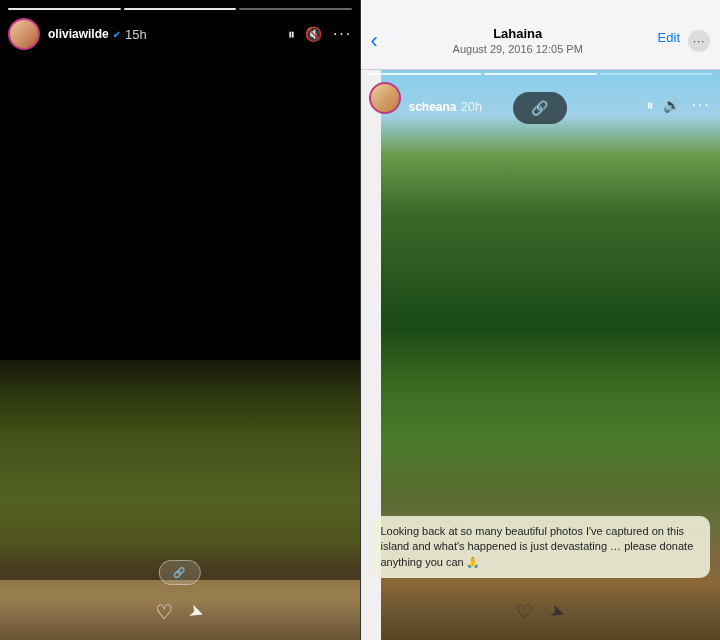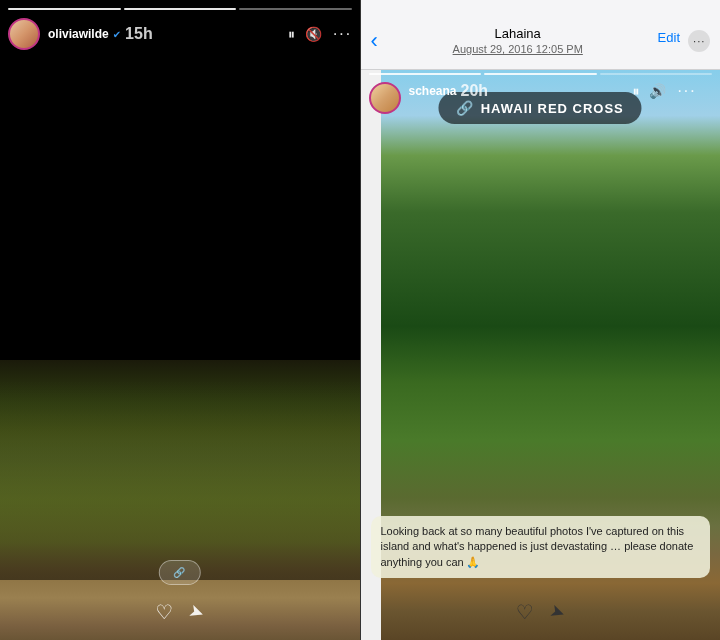--- a/index.html
+++ b/index.html
@@ -97,22 +97,21 @@
       font-weight: 600;
     }
 
     .verified-icon {
       color: #3897f0;
       font-size: 10px;
     }
 
     .time-ago {
       color: rgba(255,255,255,0.8);
-      font-size: 16px;
-      font-weight: bold;
+      font-size: 13px;
     }
 
     .header-controls {
       display: flex;
       align-items: center;
       gap: 10px;
       margin-left: auto;
     }
 
     .ctrl-icon {
@@ -207,31 +206,30 @@
     }
 
     .bottom-icon {
       color: rgba(255,255,255,0.9);
       font-size: 18px;
     }
 
     .right-header-title {
       text-align: center;
       font-size: 13px;
-      font-weight: 400;
+      font-weight: 700;
       color: #000;
       margin-top: 18px;
     }
 
     .right-header-subtitle {
       text-align: center;
       font-size: 11px;
       color: #666;
       margin-top: 2px;
-      text-decoration: underline;
     }
 
     .right-nav {
       position: absolute;
       top: 18px;
       left: 0;
       right: 0;
       display: flex;
       align-items: center;
       justify-content: space-between;
@@ -318,23 +316,23 @@
       color: #222;
       line-height: 1.4;
       z-index: 10;
     }
 
     
     .right-story-header {
       position: absolute;
       top: 18px;
       left: 8px;
-      right: 24px;
-      display: flex;
-      align-items: flex-start;
+      right: 10px;
+      display: flex;
+      align-items: flex-end;
       z-index: 20;
     }
 
     .right-progress-bars {
       position: absolute;
       top: 8px;
       left: 8px;
       right: 8px;
       display: flex;
       gap: 3px;
@@ -427,21 +425,20 @@
       <span class="ctrl-icon">⏸</span>
       <span class="ctrl-icon">🔊</span>
       <span class="ctrl-icon" style="font-size:16px;letter-spacing:1px;">···</span>
     </div>
   </div>
 
   <div class="jungle-bg" style="margin-top: 70px; height: calc(100% - 70px);"></div>
 
   <div class="hawaii-btn">
     <span>🔗</span>
-    <span style="font-size:13px; font-weight:700; letter-spacing:1px;">HAWAII RED CROSS</span>
   </div>
 
   <div class="caption-box">
     <span>Looking back at so many beautiful photos I've captured on this island and what's happened is just devastating … please donate anything you can 🙏</span>
   </div>
 
   <div class="story-bottom">
     <span class="bottom-icon" style="font-size:20px; color:#333;">♡</span>
     <span class="bottom-icon" style="font-size:18px; transform:rotate(20deg); display:inline-block; color:#333;">➤</span>
   </div>

